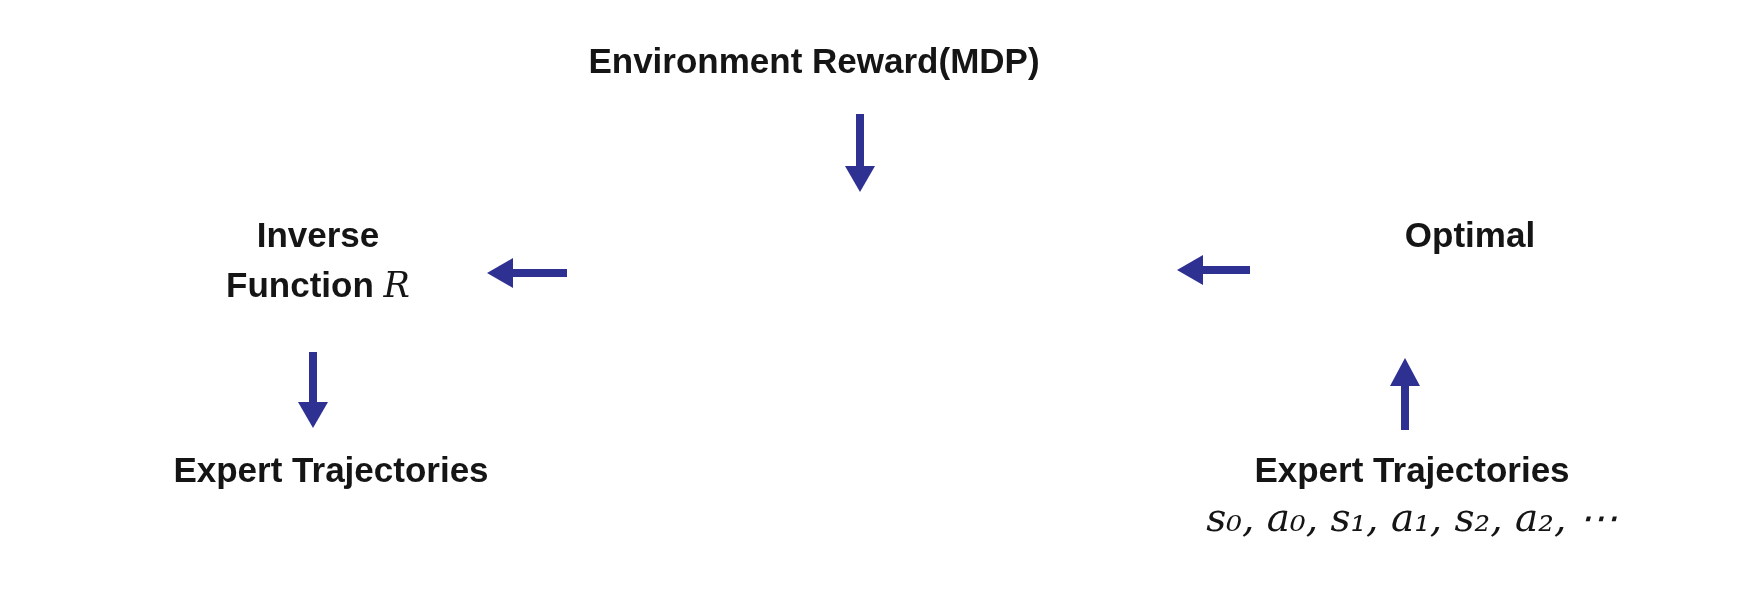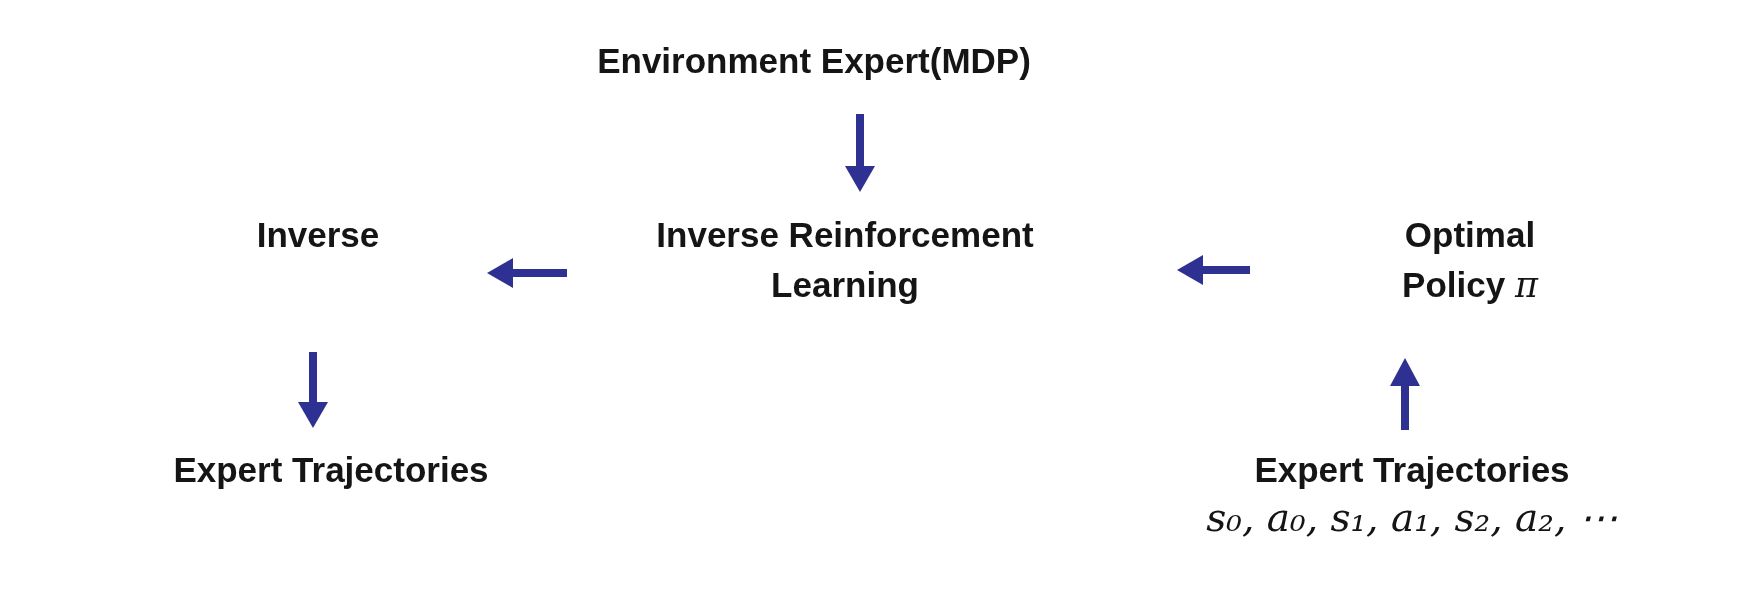--- a/index.html
+++ b/index.html
@@ -75,38 +75,34 @@
       <line x1="313" y1="352" x2="313" y2="404"></line>
       <polygon points="298,402 328,402 313,428"></polygon>
     </g>
     <g>
       <line x1="1405" y1="430" x2="1405" y2="384"></line>
       <polygon points="1390,386 1420,386 1405,358"></polygon>
     </g>
   </svg>
 
   <div class="node" id="node-env">
-    <span>Environment Expert(MDP)</span>
+    <span>Environment Reward(MDP)</span>
   </div>
 
-  <div class="node" id="node-irl">
-    <div>Inverse Reinforcement</div>
-    <div>Learning</div>
-  </div>
 
   <div class="node" id="node-reward">
     <div>Inverse</div>
+    <div>
+      <span>Function</span>
+      <span class="math">R</span>
+    </div>
   </div>
 
   <div class="node left-align" id="node-policy">
     <div>Optimal</div>
-    <div>
-      <span>Policy</span>
-      <span class="math">π</span>
-    </div>
   </div>
 
   <div class="node" id="node-r-explains">
     <div>Expert Trajectories</div>
   </div>
 
   <div class="node" id="node-expert">
     <div>Expert Trajectories</div>
     <div class="math-line">s₀, a₀, s₁, a₁, s₂, a₂, ⋯</div>
   </div>

